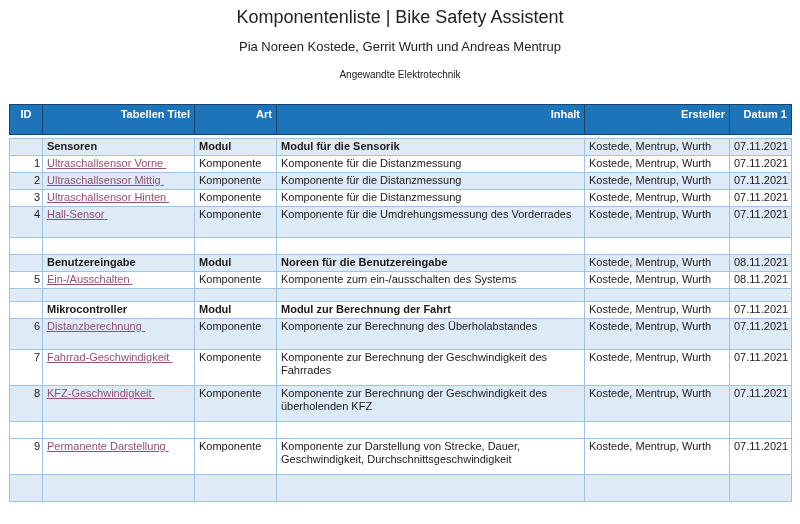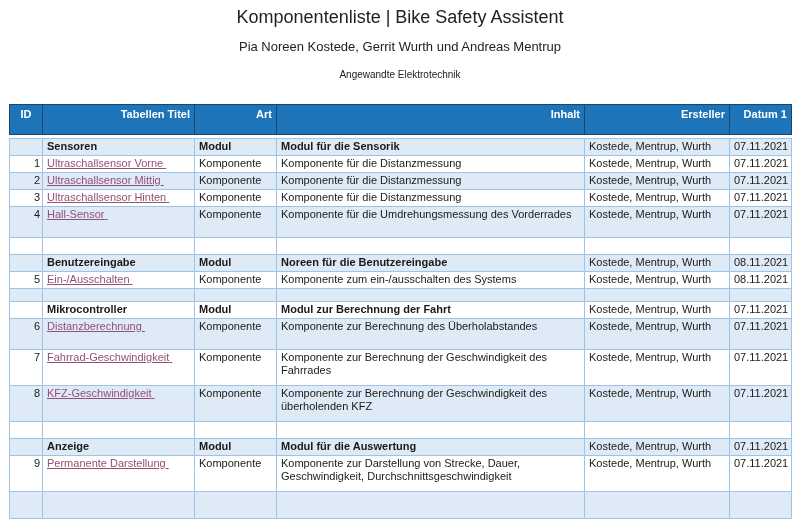--- a/index.html
+++ b/index.html
@@ -189,28 +189,20 @@
         <td class="c-datum">07.11.2021</td>
       </tr>
       <tr class="empty band-white size-normal">
         <td class="c-id"></td>
         <td class="c-titel"></td>
         <td class="c-art"></td>
         <td class="c-inhalt"></td>
         <td class="c-ersteller"></td>
         <td class="c-datum"></td>
       </tr>
-      <tr class="section band-blue size-normal">
-        <td class="c-id"></td>
-        <td class="c-titel">Anzeige</td>
-        <td class="c-art">Modul</td>
-        <td class="c-inhalt">Modul für die Auswertung</td>
-        <td class="c-ersteller">Kostede, Mentrup, Wurth</td>
-        <td class="c-datum">07.11.2021</td>
-      </tr>
       <tr class="component band-white size-twoline">
         <td class="c-id">9</td>
         <td class="c-titel"><span class="link">Permanente Darstellung</span></td>
         <td class="c-art">Komponente</td>
         <td class="c-inhalt">Komponente zur Darstellung von Strecke, Dauer, Geschwindigkeit, Durchschnittsgeschwindigkeit</td>
         <td class="c-ersteller">Kostede, Mentrup, Wurth</td>
         <td class="c-datum">07.11.2021</td>
       </tr>
       <tr class="empty band-blue size-bottom">
         <td class="c-id"></td>

